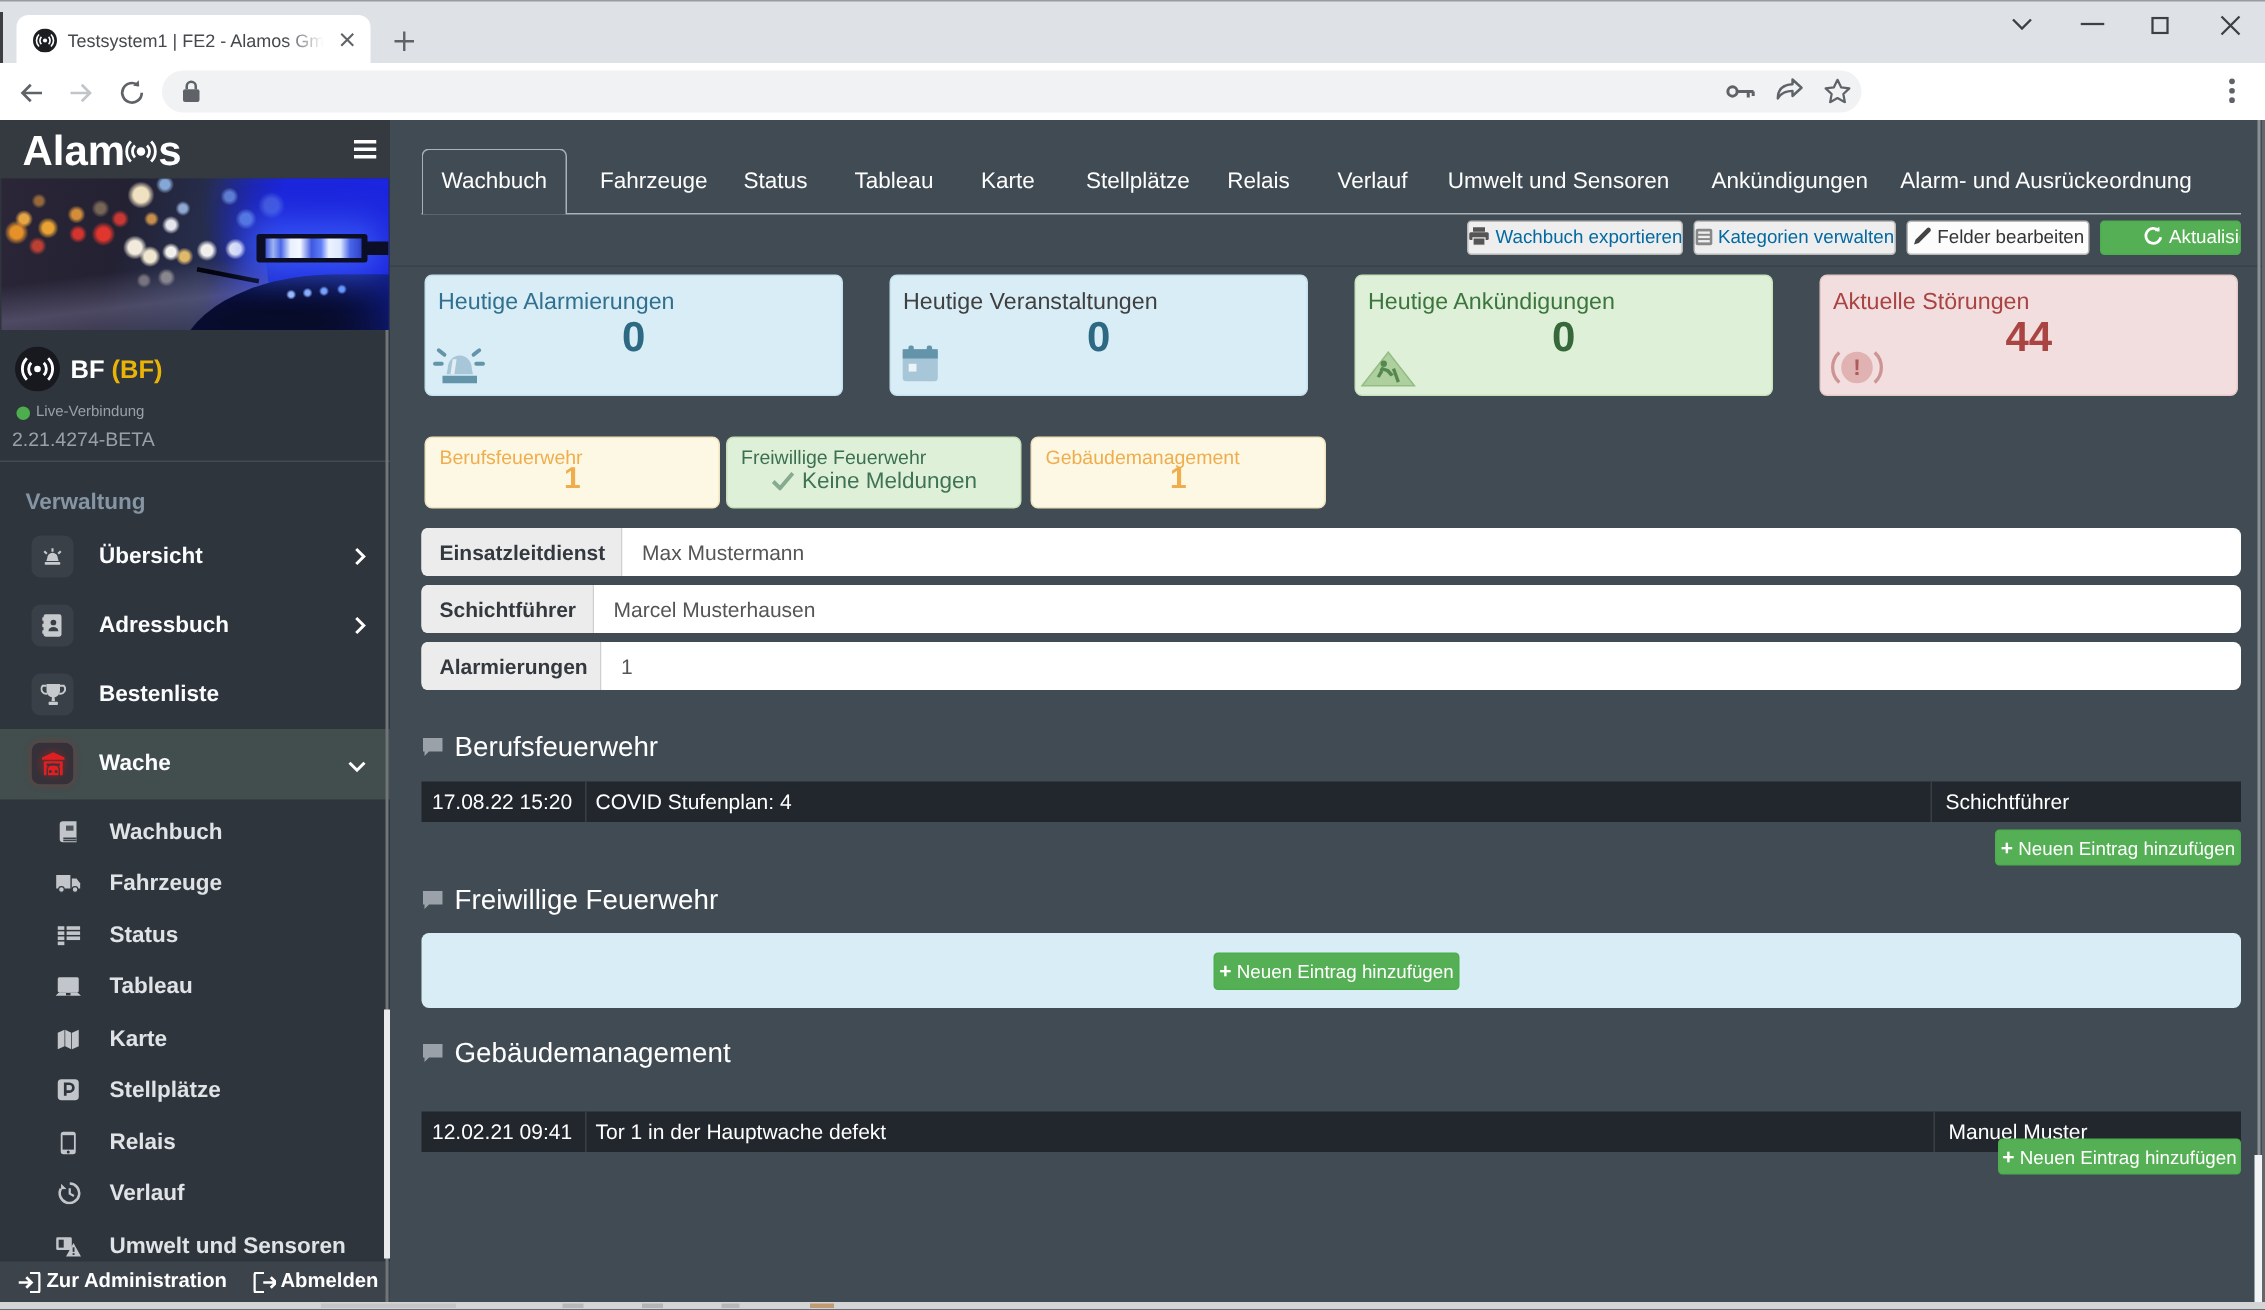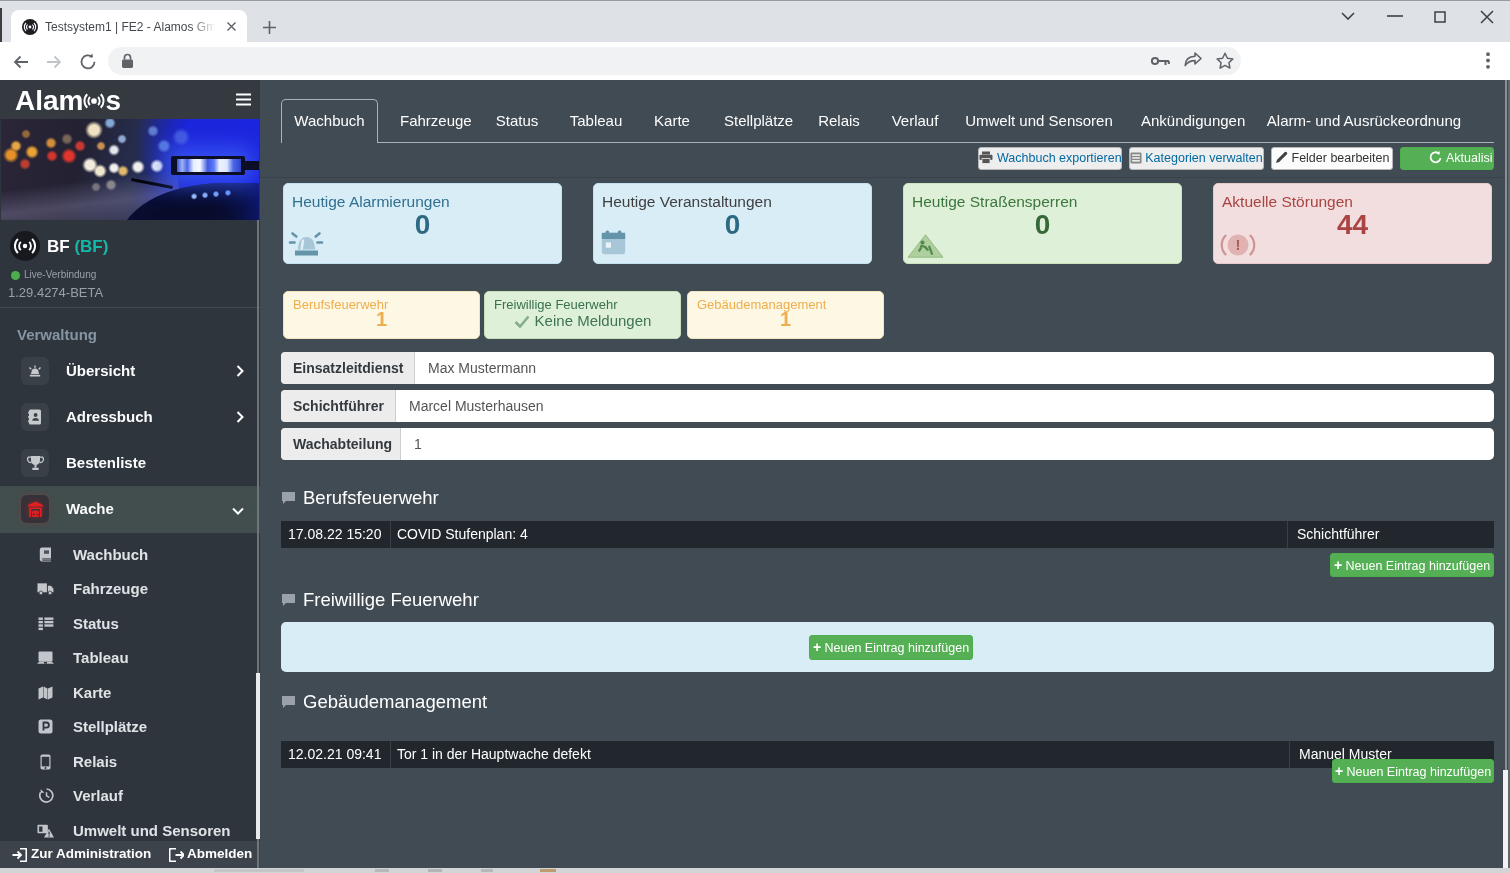--- a/index.html
+++ b/index.html
@@ -194,24 +194,24 @@
         <div id="lbhouse"></div>
         <div id="lblights"></div>
         <div id="lbbar"></div>
       </div>
     <div id="sbinfo">
       <svg class="abs" style="left:10px;top:11px" width="30" height="30" viewBox="0 0 30 30">
         <circle cx="15" cy="15" r="15" fill="#17191f"></circle>
         <circle cx="15" cy="15" r="2.2" fill="#fff"></circle>
         <path d="M10.8 10.8 A6 6 0 0 0 10.8 19.2 M19.2 10.8 A6 6 0 0 1 19.2 19.2 M7.9 7.9 A10 10 0 0 0 7.9 22.1 M22.1 7.9 A10 10 0 0 1 22.1 22.1" stroke="#fff" stroke-width="1.9" fill="none"></path>
       </svg>
-      <div class="abs" style="left:47px;top:17px;font-size:17px;font-weight:bold;color:#fff;">BF <span style="color:#14b8a6">(BF)</span></div>
+      <div class="abs" style="left:47px;top:17px;font-size:17px;font-weight:bold;color:#fff;">BF <span style="color:#eab308">(BF)</span></div>
       <div class="abs" style="left:11px;top:51px;width:9px;height:9px;border-radius:50%;background:#4cae4c;"></div>
       <div class="abs" style="left:24px;top:49px;font-size:10px;color:#99a0a7;">Live-Verbindung</div>
-      <div class="abs" style="left:8px;top:65px;font-size:13px;color:#99a0a7;">1.29.4274-BETA</div>
+      <div class="abs" style="left:8px;top:65px;font-size:13px;color:#99a0a7;">2.21.4274-BETA</div>
     </div>
     <div id="sbdivider"></div>
     <div class="abs" style="left:17px;top:246px;font-size:15px;font-weight:bold;color:#8695a3;">Verwaltung</div>
 
     <div class="mi" style="top:268px;">
       <div class="mibox">
           <svg width="18" height="16" viewBox="0 0 18 16">
             <path d="M5.5 9 a3.5 3.5 0 0 1 7 0 l0.6 2 H4.9 Z" fill="#c6cacd"></path>
             <rect x="3.8" y="11.7" width="10.4" height="1.8" rx="0.6" fill="#c6cacd"></rect>
             <path d="M3.5 4.5 L5.2 6.2 M14.5 4.5 L12.8 6.2 M9 2.5 V4.8" stroke="#c6cacd" stroke-width="1.4"></path>
@@ -439,21 +439,21 @@
       <div class="cardnum" style="color:#2d6983;">0</div>
       <svg class="abs" style="left:7px;top:46px" width="25" height="25" viewBox="0 0 25 25">
           <rect x="0.8" y="2.8" width="23.4" height="21.4" rx="2.4" fill="#a7c6d8"></rect>
           <rect x="0.8" y="2.8" width="23.4" height="6.2" fill="#6394a9"></rect>
           <rect x="4.6" y="0.4" width="3.6" height="5.8" rx="1.5" fill="#6394a9"></rect>
           <rect x="16.8" y="0.4" width="3.6" height="5.8" rx="1.5" fill="#6394a9"></rect>
           <rect x="4.8" y="12.5" width="5.2" height="5.2" fill="#ecf4f8"></rect>
         </svg>
     </div>
     <div class="card" style="left:643px;background:#dff0d8;border:1px solid #cbe3bd;">
-      <div class="cardtitle" style="color:#3c763d;">Heutige Straßensperren</div>
+      <div class="cardtitle" style="color:#3c763d;">Heutige Ankündigungen</div>
       <div class="cardnum" style="color:#37683a;">0</div>
       <svg class="abs" style="left:3px;top:50px" width="37" height="24" viewBox="0 0 37 24">
           <path d="M18.5 0.8 L36 23.2 H1 Z" fill="#aecf9e" stroke="#94bd83" stroke-width="1"></path>
           <g fill="#55884f">
             <circle cx="15.5" cy="8.5" r="2.1"></circle>
             <path d="M14 10.5 l5 1.6 l3.2 3.8 l-2.1 1.1 l-3 -3.2 l-4.4 -1.1 z"></path>
             <path d="M13.6 12 l-2.8 5 l2 0.9 l2.4 -4 z"></path>
             <rect x="22.5" y="11.5" width="2.2" height="9.5" transform="rotate(-20 23.6 16.2)"></rect>
           </g>
         </svg>
@@ -485,21 +485,21 @@
 
     <div class="formrow" style="top:272px;">
         <div class="formlabel" style="width:134px;">Einsatzleitdienst</div>
         <div class="formval" style="left:147px;">Max Mustermann</div>
       </div>
     <div class="formrow" style="top:310px;">
         <div class="formlabel" style="width:115px;">Schichtführer</div>
         <div class="formval" style="left:128px;">Marcel Musterhausen</div>
       </div>
     <div class="formrow" style="top:348px;">
-        <div class="formlabel" style="width:120px;">Wachabteilung</div>
+        <div class="formlabel" style="width:120px;">Alarmierungen</div>
         <div class="formval" style="left:133px;">1</div>
       </div>
 
     <div class="sechead" style="top:407px;"><svg style="vertical-align:-1px;margin-right:7px" width="15" height="14" viewBox="0 0 15 14">
           <path d="M1 1 H14 V10 H5 L2 13 V10 H1 Z" fill="#9aa1a8"></path>
         </svg>Berufsfeuerwehr</div>
     <div class="tblrow" style="top:441px;">
       <span class="abs" style="left:7px;">17.08.22 15:20</span>
       <div class="tdiv" style="left:109px;"></div>
       <span class="abs" style="left:116px;">COVID Stufenplan: 4</span>

